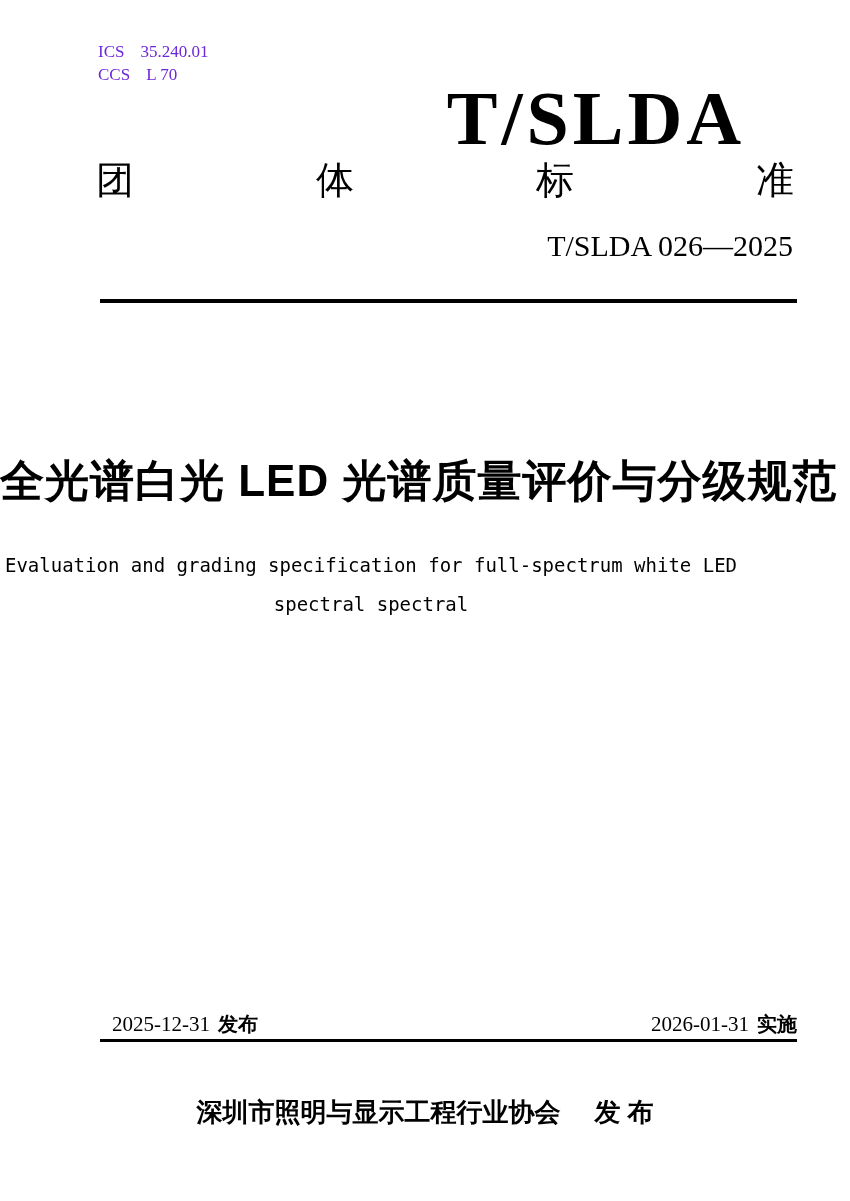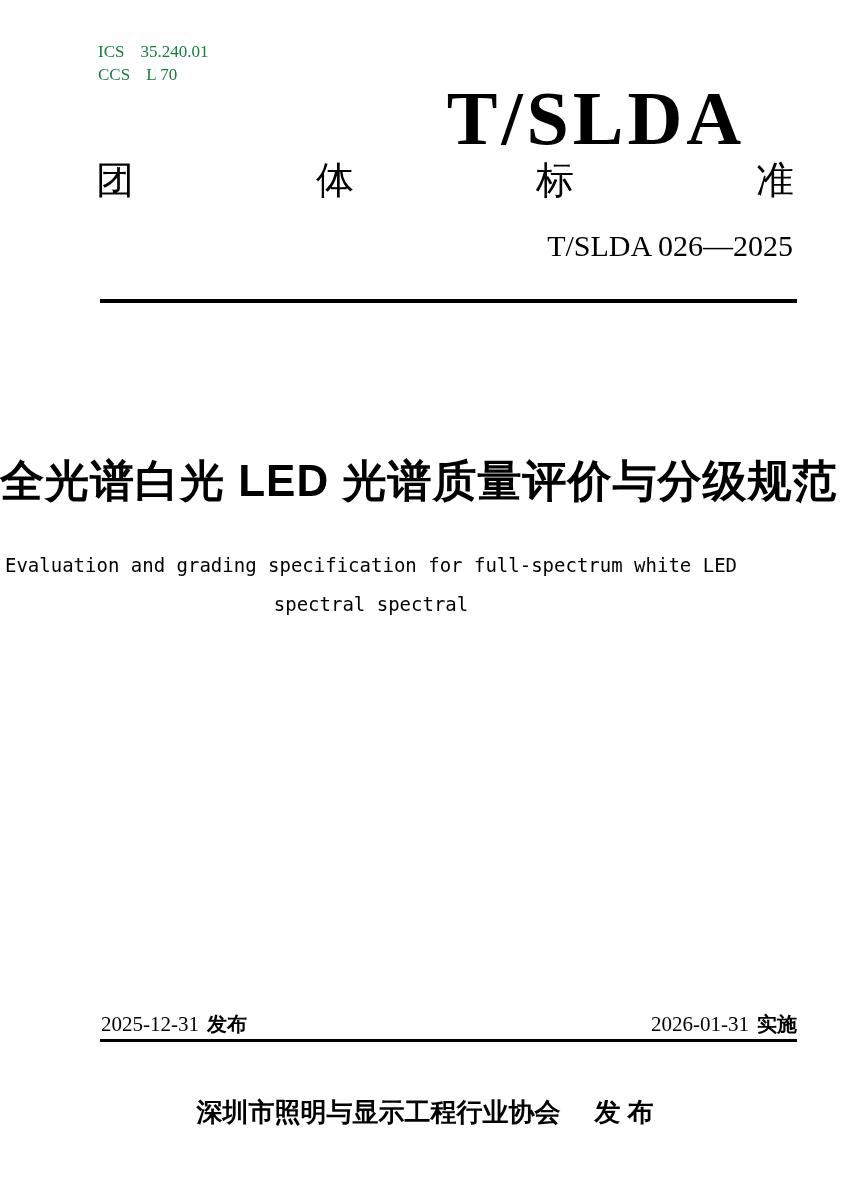--- a/index.html
+++ b/index.html
@@ -18,21 +18,21 @@
   }
 
   
   .codes {
     position: absolute;
     left: 98px;
     top: 40px;
     font-family: "Liberation Serif", serif;
     font-size: 17px;
     line-height: 23px;
-    color: #15803d;
+    color: #6d28d9;
   }
   .codes .row { white-space: nowrap; }
   .codes .val { margin-left: 16px; }
 
   
   .logo {
     position: absolute;
     left: 436px;
     top: 80px;
     width: 320px;
@@ -113,20 +113,21 @@
     left: 101px;
     top: 1011px;
     width: 696px;
     display: flex;
     justify-content: space-between;
     align-items: baseline;
   }
   .date-val {
     font-family: "Liberation Serif", serif;
     font-size: 21px;
+    margin-left: 11px;
   }
   .date-label {
     font-family: "Liberation Sans", sans-serif;
     font-weight: 700;
     font-size: 20px;
     margin-left: 8px;
     margin-top: 44px;
   }
   .date-side { white-space: nowrap; }
 

